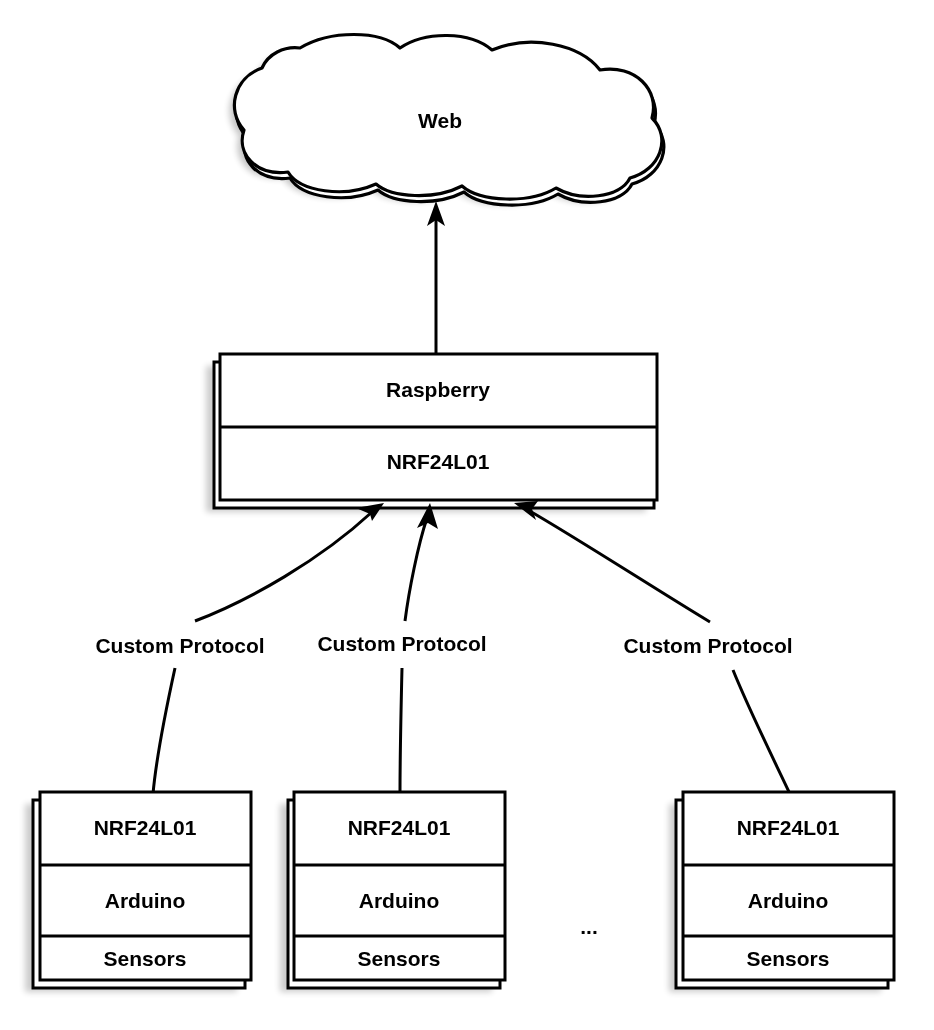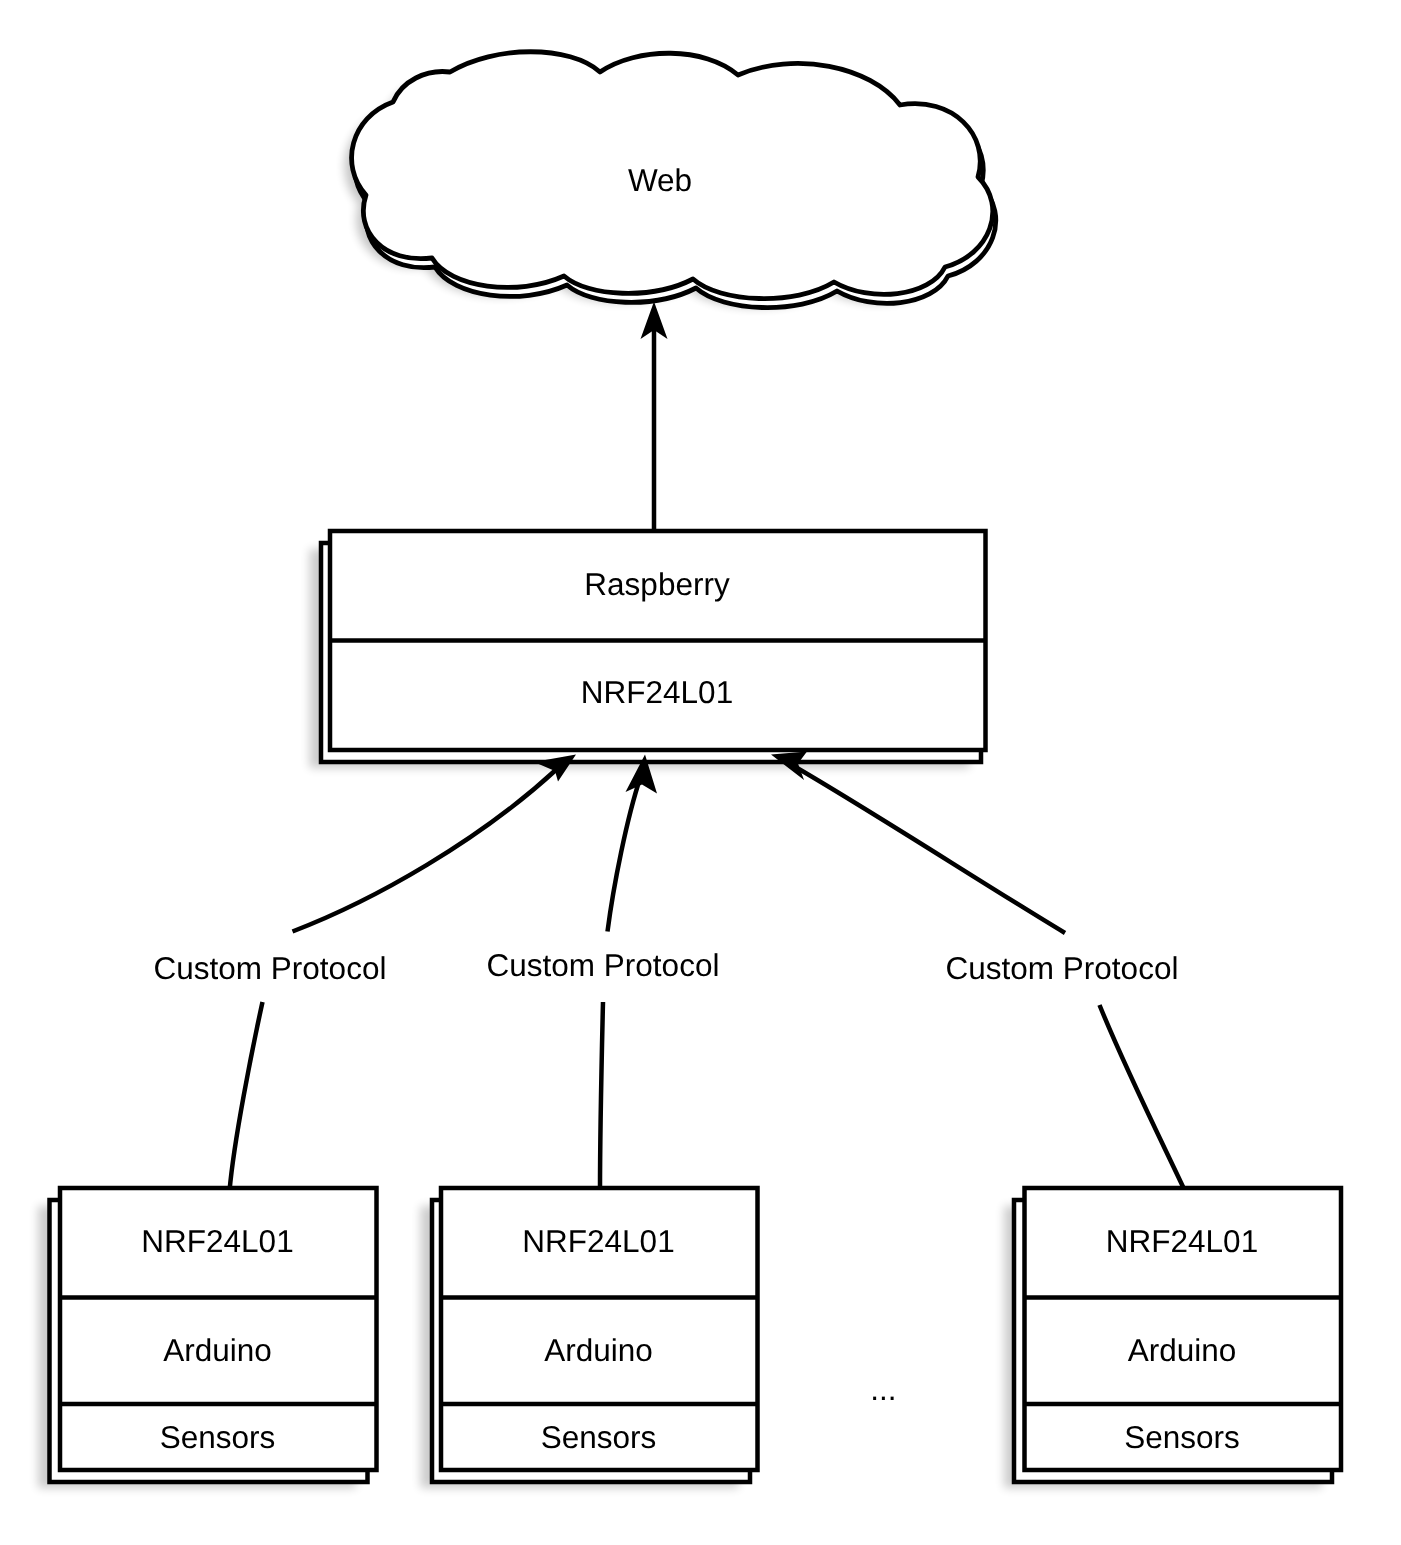--- a/index.html
+++ b/index.html
@@ -13,20 +13,21 @@
     position: relative;
     overflow: hidden;
     font-family: "Liberation Sans", sans-serif;
   }
   #diagram-root {
     position: absolute;
     left: 0;
     top: 0;
     width: 934px;
     height: 882px;
+    font-weight: bold;
   }
   svg#canvas {
     position: absolute;
     left: 0;
     top: 0;
     width: 934px;
     height: 1030px;
     display: block;
   }
   .node-label {

